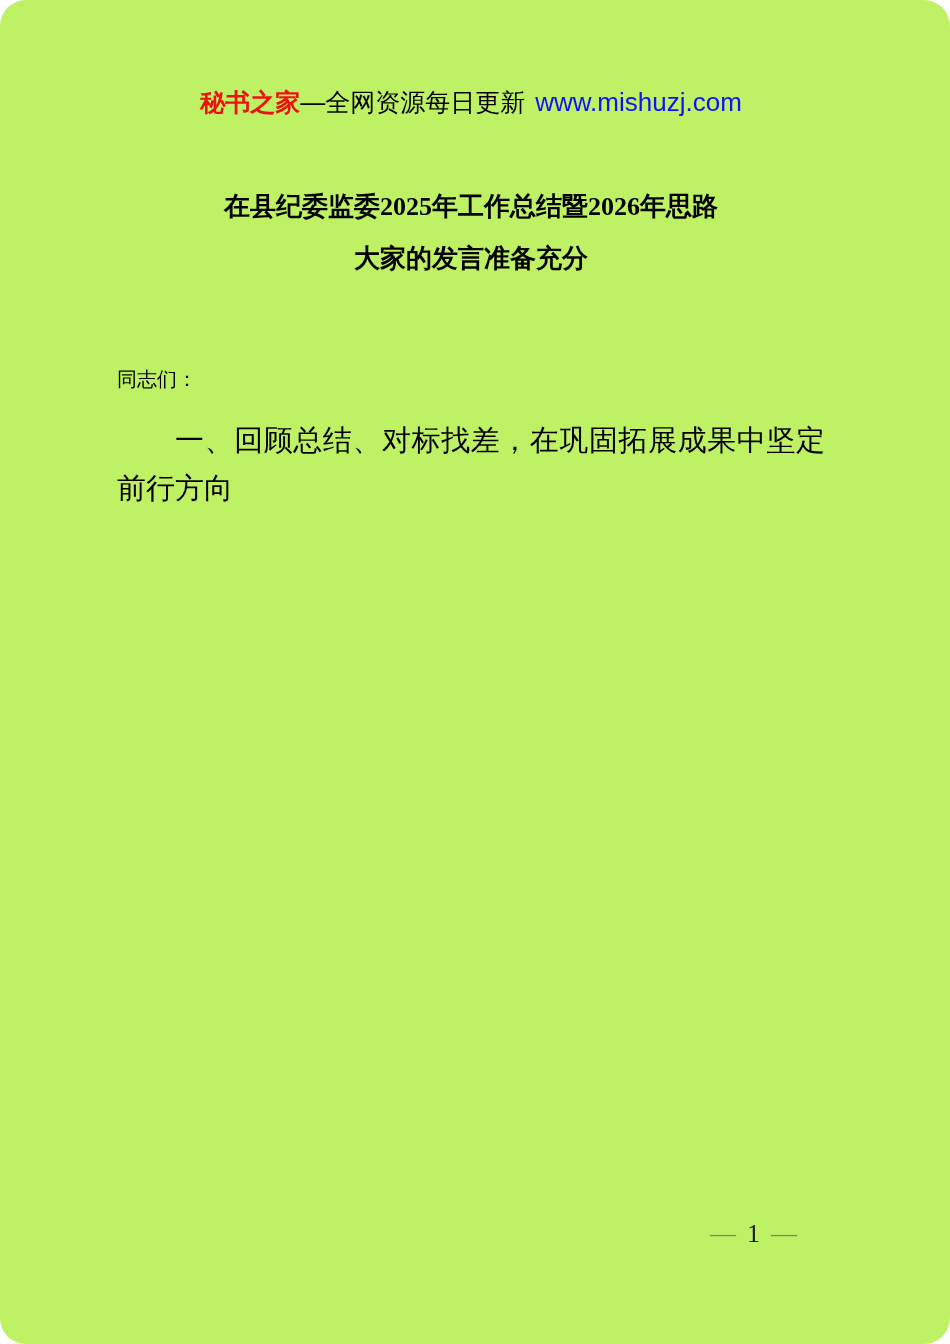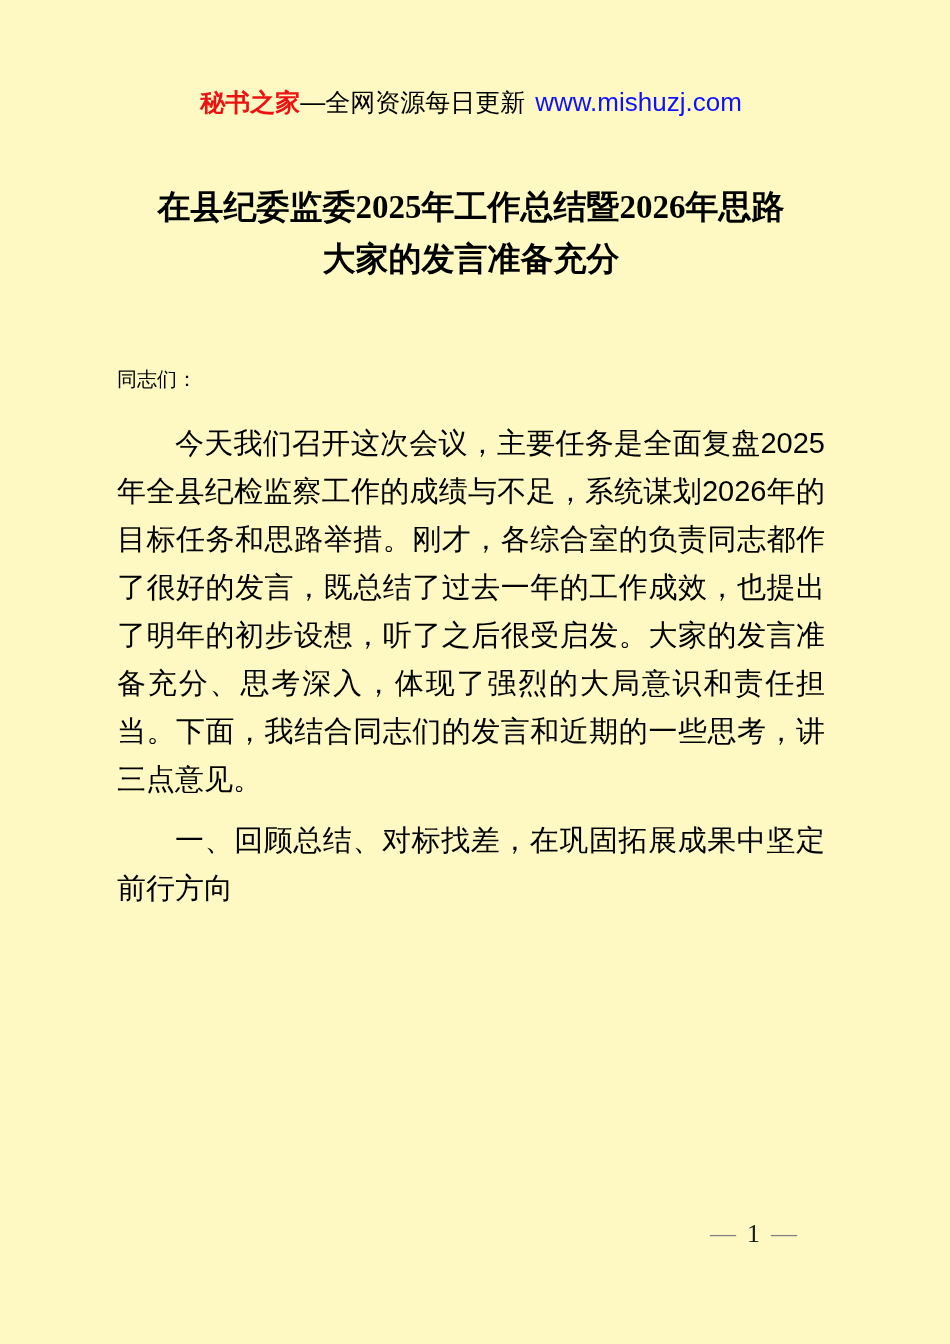--- a/index.html
+++ b/index.html
@@ -6,24 +6,25 @@
     margin: 0;
     padding: 0;
     background: #ffffff;
   }
   .page {
     position: relative;
     width: 950px;
     height: 1344px;
     box-sizing: border-box;
     padding: 88px 125px 0 117px;
-    background: #fef9c3;
+    background: #bef264;
     color: #000000;
     font-family: "Liberation Sans", sans-serif;
     overflow: hidden;
+    border-radius: 26px;
   }
   .site-header {
     text-align: center;
     font-size: 25px;
     line-height: 28px;
     white-space: nowrap;
   }
   .site-header .brand {
     color: #ee1111;
     font-weight: bold;
@@ -34,21 +35,21 @@
   }
   .site-header .url {
     color: #1010ff;
     margin-left: 10px;
     font-size: 26px;
   }
   .doc-title {
     margin: 64px 0 0 0;
     font-family: "Liberation Serif", serif;
     font-weight: bold;
-    font-size: 33px;
+    font-size: 26px;
     line-height: 52px;
     text-align: center;
     color: #000000;
   }
   .title-line { display: block; }
   .salutation {
     margin: 70px 0 16px 0;
     font-size: 20px;
     line-height: 48px;
   }
@@ -85,20 +86,19 @@
 
   <header class="site-header"><span class="brand">秘书之家</span><span class="tagline">—全网资源每日更新</span><span class="url">www.mishuzj.com</span></header>
 
   <h1 class="doc-title">
     <span class="title-line">在县纪委监委2025年工作总结暨2026年思路</span>
     <span class="title-line">大家的发言准备充分</span>
   </h1>
 
   <p class="salutation">同志们：</p>
 
-  <p class="body-par">今天我们召开这次会议，主要任务是全面复盘2025年全县纪检监察工作的成绩与不足，系统谋划2026年的目标任务和思路举措。刚才，各综合室的负责同志都作了很好的发言，既总结了过去一年的工作成效，也提出了明年的初步设想，听了之后很受启发。大家的发言准备充分、思考深入，体现了强烈的大局意识和责任担当。下面，我结合同志们的发言和近期的一些思考，讲三点意见。</p>
 
   <p class="body-par section-heading">一、回顾总结、对标找差，在巩固拓展成果中坚定前行方向</p>
 
 
   <div class="page-number"><span class="dash">—</span><span class="num">1</span><span class="dash">—</span></div>
 
 </div>
 
 </body></html>

